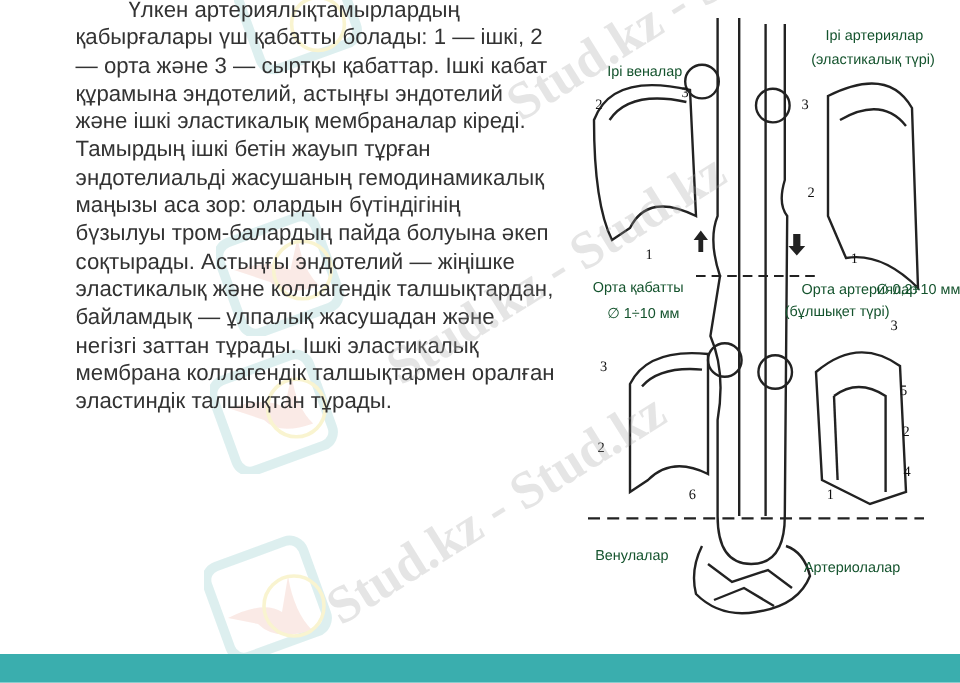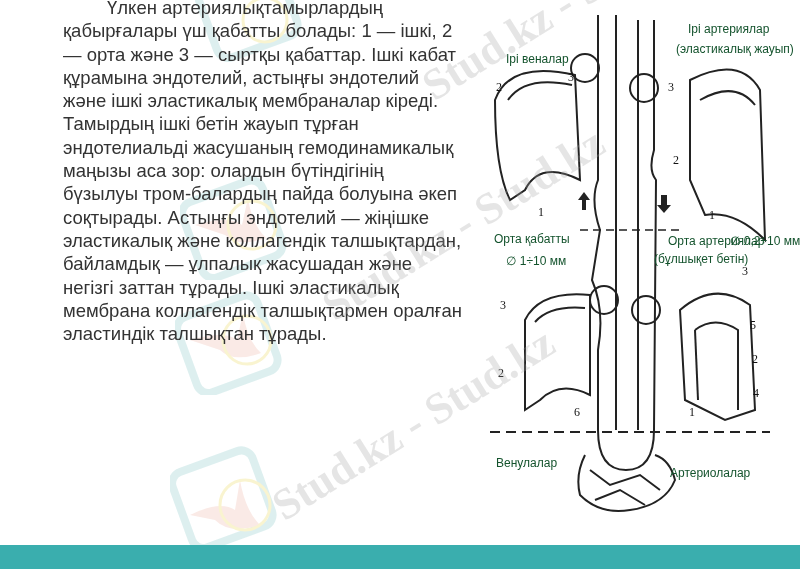--- a/index.html
+++ b/index.html
@@ -96,26 +96,26 @@
 
       <line x1="100" y1="230" x2="200" y2="230" stroke="#222" stroke-dasharray="8,5" stroke-width="1.5"></line>
       <line x1="10" y1="432" x2="290" y2="432" stroke="#222" stroke-dasharray="10,6" stroke-width="2"></line>
 
       <path d="M98 200 L104 192 L110 200 L106 200 L106 210 L102 210 L102 200 Z" fill="#222"></path>
       <path d="M181 195 L187 195 L187 205 L191 205 L184 213 L177 205 L181 205 Z" fill="#222"></path>
     </svg>
 
     <span class="dlabel" style="left:26px;top:52px">Ірі веналар</span>
     <span class="dlabel" style="left:208px;top:22px">Ірі артериялар</span>
-    <span class="dlabel" style="left:196px;top:42px">(эластикалық жауып)</span>
+    <span class="dlabel" style="left:196px;top:42px">(эластикалық түрі)</span>
     <span class="dlabel" style="left:14px;top:232px">Орта қабатты</span>
     <span class="dlabel" style="left:26px;top:254px">∅ 1÷10 мм</span>
     <span class="dlabel" style="left:188px;top:234px">Орта артериялар</span>
     <span class="dlabel" style="left:250px;top:234px">∅ 0,2÷10 мм</span>
-    <span class="dlabel" style="left:174px;top:252px">(бұлшықет бетін)</span>
+    <span class="dlabel" style="left:174px;top:252px">(бұлшықет түрі)</span>
     <span class="dlabel" style="left:16px;top:456px">Венулалар</span>
     <span class="dlabel" style="left:190px;top:466px">Артериолалар</span>
 
     <span class="num" style="left:88px;top:70px">3</span>
     <span class="num" style="left:16px;top:80px">2</span>
     <span class="num" style="left:58px;top:205px">1</span>
     <span class="num" style="left:188px;top:80px">3</span>
     <span class="num" style="left:193px;top:153px">2</span>
     <span class="num" style="left:229px;top:208px">1</span>
     <span class="num" style="left:20px;top:298px">3</span>

